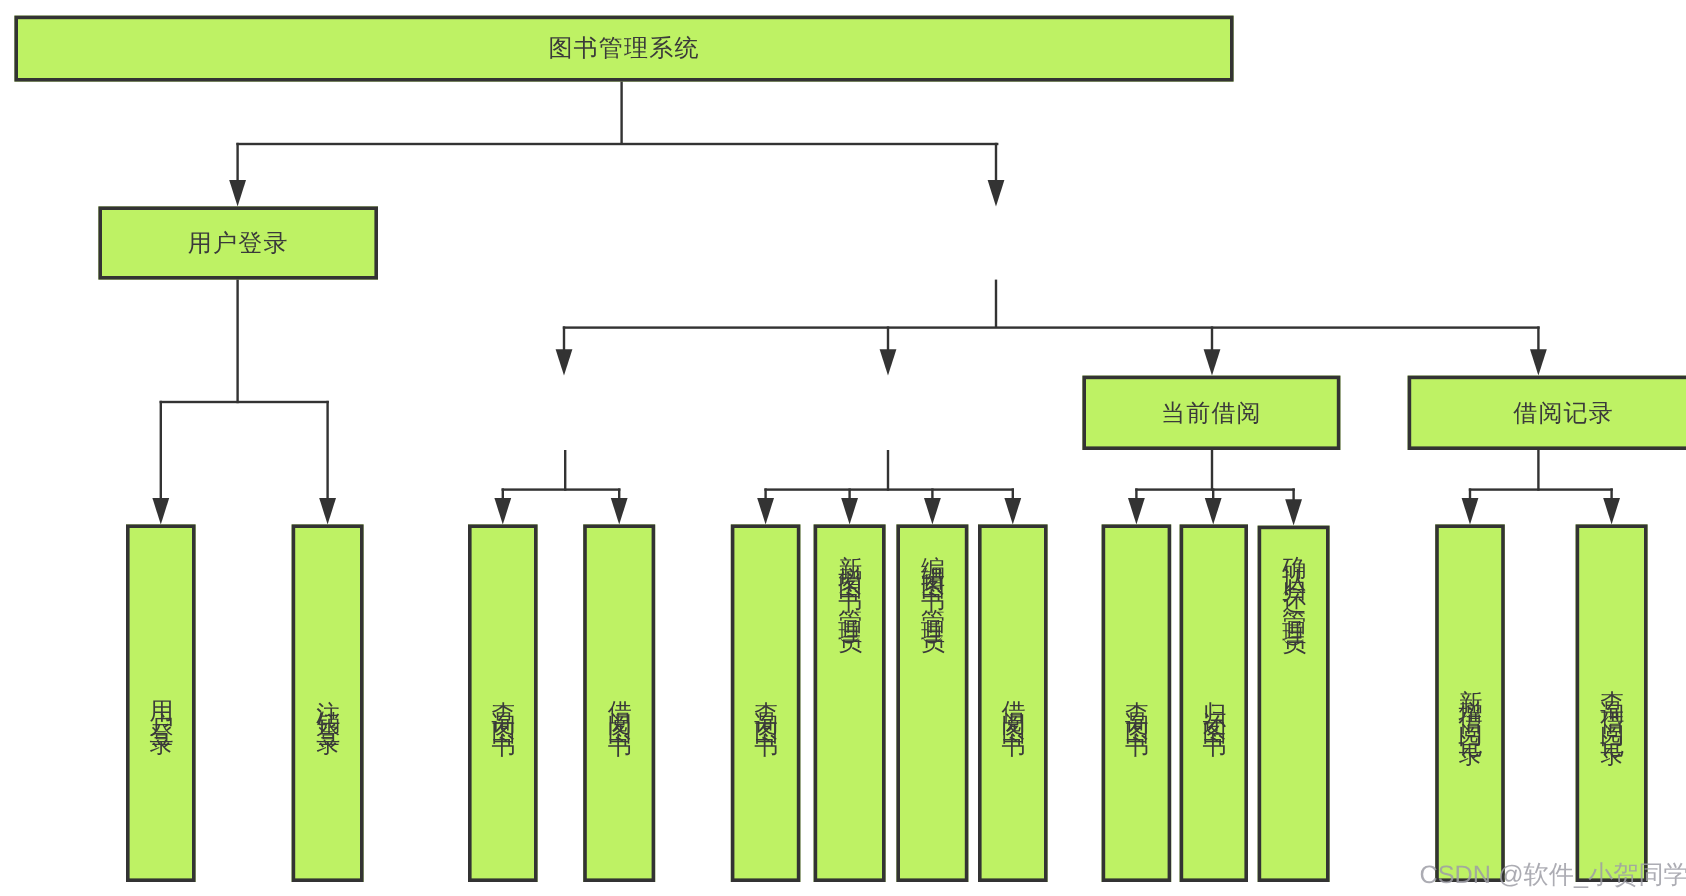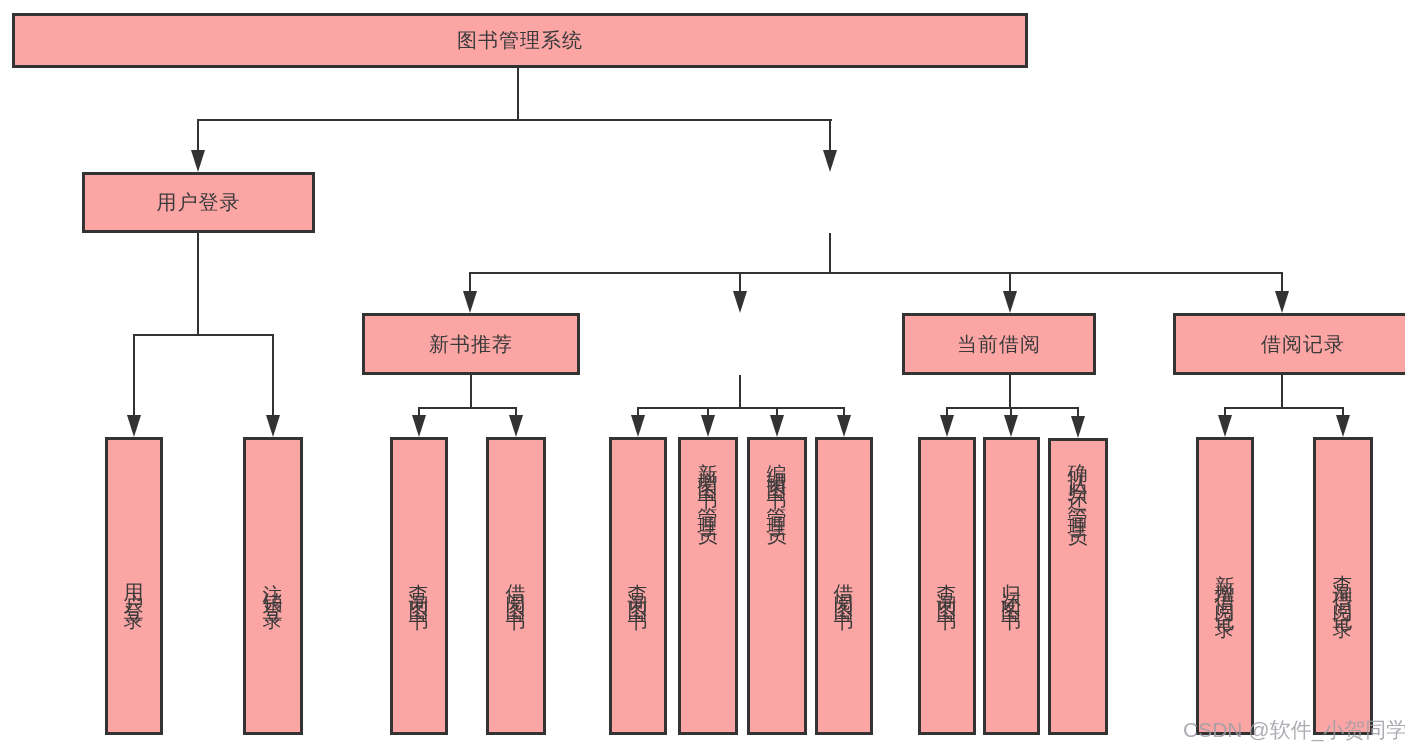--- a/index.html
+++ b/index.html
@@ -1,21 +1,21 @@
 <!DOCTYPE html>
 <html><head>
 <meta charset="utf-8">
 <style>
   html,body{margin:0;padding:0;background:#ffffff;}
   #stage{
     position:relative;width:1405px;height:747px;background:#ffffff;overflow:hidden;
     font-family:"Liberation Sans","DejaVu Sans",sans-serif;color:#333333;
   }
   .box{
-    position:absolute;box-sizing:border-box;border:3px solid #333333;background:#fca5a5;
+    position:absolute;box-sizing:border-box;border:3px solid #333333;background:#bef264;
     display:flex;align-items:center;justify-content:center;
   }
   .box .hlabel{
     font-size:20px;letter-spacing:1px;color:#3a3a3a;white-space:nowrap;
   }
   .box .vlabel{
     writing-mode:vertical-rl;text-orientation:mixed;
     font-size:20px;line-height:1;letter-spacing:9px;color:#3a3a3a;white-space:nowrap;
   }
   .box.vtop{align-items:flex-start;padding-top:7px;}
@@ -61,24 +61,21 @@
   <div class="line" style="left:469px;top:272px;width:814px;height:2px;"></div>
   <div class="line" style="left:469px;top:272px;width:2px;height:22px;"></div>
   <div class="arrow" style="left:463px;top:291px;"></div>
   <div class="line" style="left:739px;top:272px;width:2px;height:22px;"></div>
   <div class="arrow" style="left:733px;top:291px;"></div>
   <div class="line" style="left:1009px;top:272px;width:2px;height:22px;"></div>
   <div class="arrow" style="left:1003px;top:291px;"></div>
   <div class="line" style="left:1281px;top:272px;width:2px;height:22px;"></div>
   <div class="arrow" style="left:1275px;top:291px;"></div>
 
-  <div class="box" style="left:362px;top:313px;width:218px;height:62px;">
-    <span class="hlabel">新书推荐</span>
-  </div>
-  <div class="box" style="left:902px;top:313px;width:194px;height:62px;justify-content:center;">
+  <div class="box" style="left:902px;top:313px;width:215px;height:62px;justify-content:center;">
     <span class="hlabel">当前借阅</span>
   </div>
   <div class="box" style="left:1173px;top:313px;width:260px;height:62px;">
     <span class="hlabel">借阅记录</span>
   </div>
 
   <div class="line" style="left:470px;top:375px;width:2px;height:34px;"></div>
   <div class="line" style="left:418px;top:407px;width:99px;height:2px;"></div>
   <div class="line" style="left:418px;top:407px;width:2px;height:10px;"></div>
   <div class="arrow" style="left:412px;top:415px;"></div>

